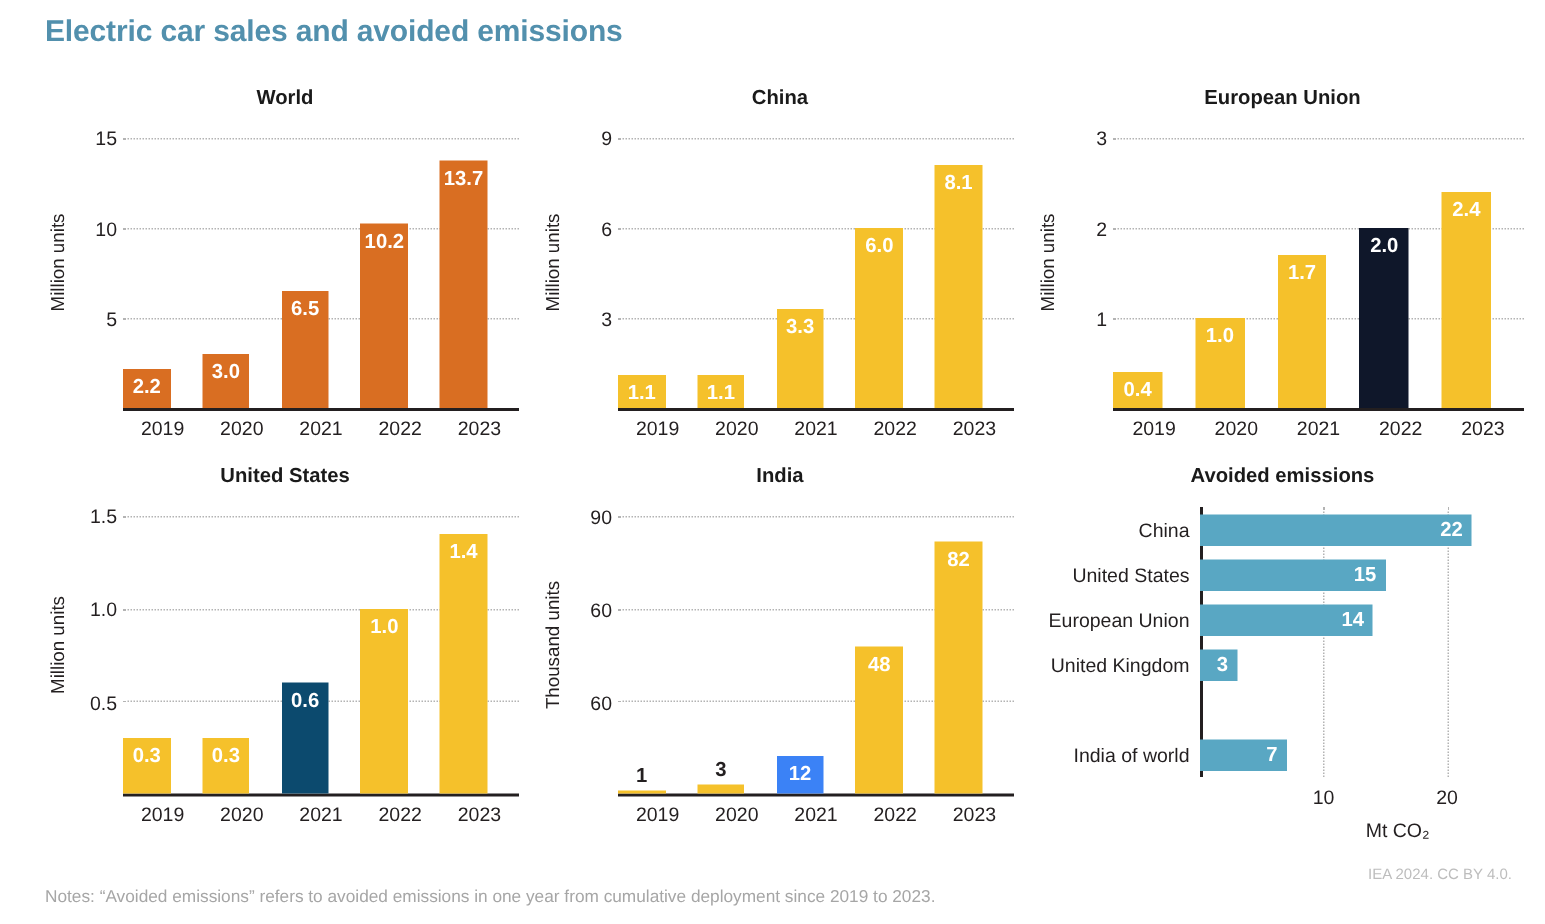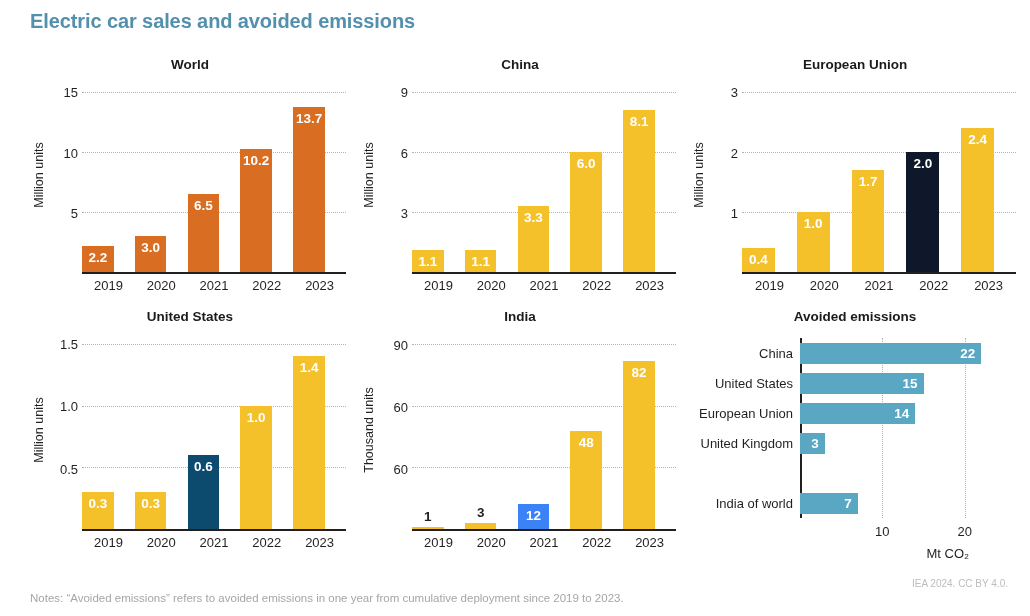--- a/index.html
+++ b/index.html
@@ -470,21 +470,21 @@
 </div>
 
 <div class="panel" style="left:690px; top:308px; width:330px; height:245px;">
   <div class="panel-title">Avoided emissions</div>
   <div class="hchart" style="position:absolute; left:0; top:22px; right:0; bottom:0;">
       <div class="haxisline" style="left: 110px; top: 8px; height: 180px;"></div>
       <div class="hgrid" style="left: calc(24.9554% + 110px); top: 8px; height: 180px;"></div>
       <div class="htick" style="left: calc(24.9554% + 110px); top: 194px;">10</div>
       <div class="hgrid" style="left: calc(49.9109% + 110px); top: 8px; height: 180px;"></div>
       <div class="htick" style="left: calc(49.9109% + 110px); top: 194px;">20</div>
-      <div class="hxtitle" style="left: calc(39.9287% + 110px); top: 216px; transform: translateX(-50%); margin-left: 16px;">Mt CO₂</div>
+      <div class="hxtitle" style="left: calc(39.9287% + 110px); top: 216px; transform: translateX(-50%);">Mt CO₂</div>
       <div class="hrow" style="top: 8px; height: 30px;">
         <div class="hcat">China</div>
         <div class="hbarzone" style="padding-right: 10px;">
           <div class="hbar" style="width: 86.2745%; height: 21px; background: rgb(89, 167, 195);">
             <div class="hlabel">22</div>
           </div>
         </div>
       </div>
       <div class="hrow" style="top: 38px; height: 30px;">
         <div class="hcat">United States</div>

